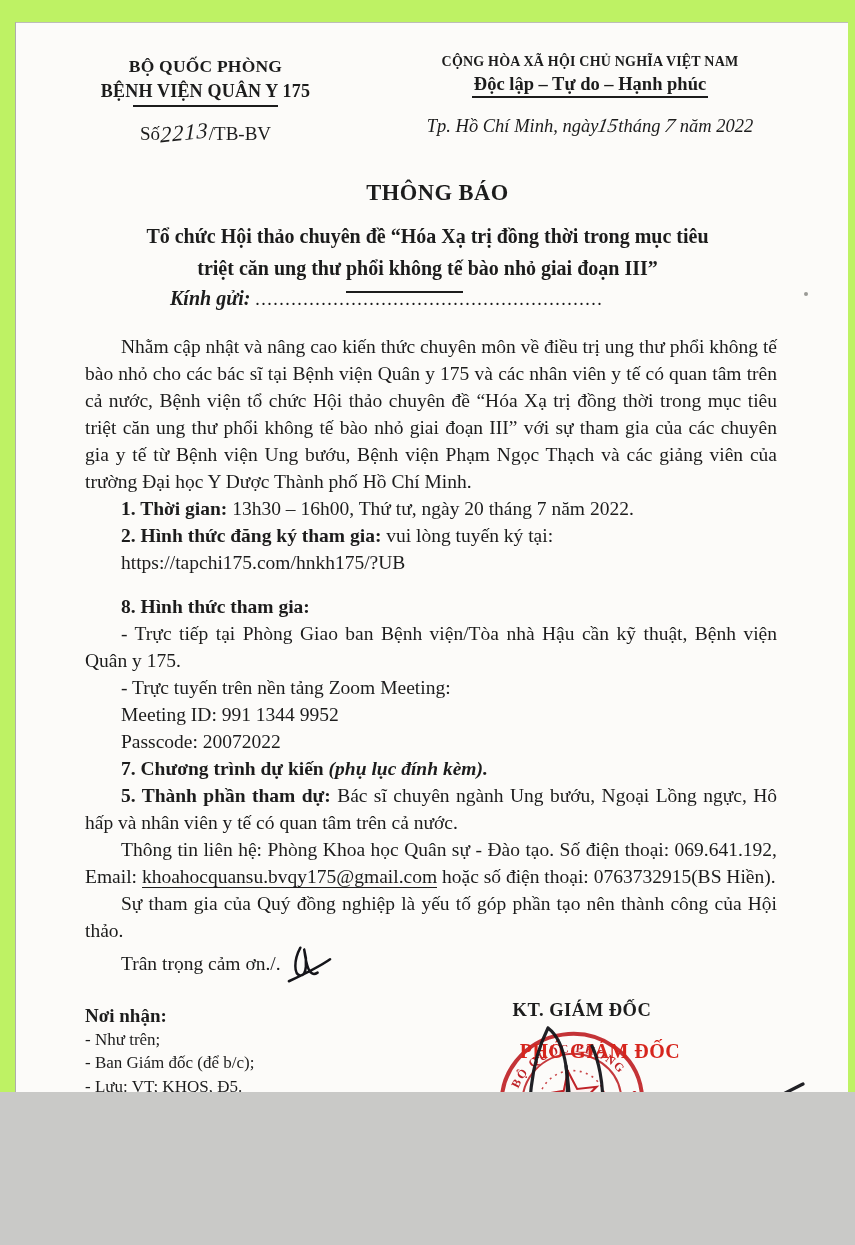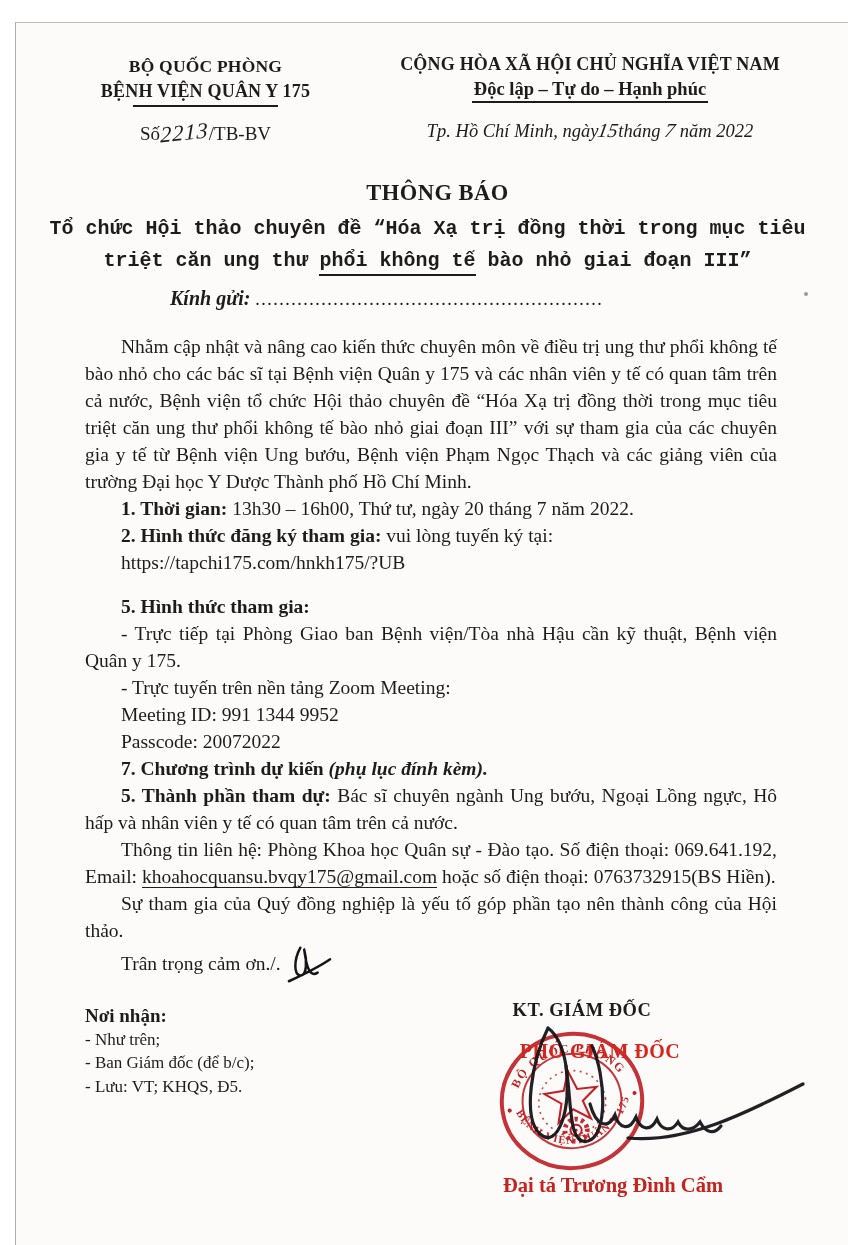--- a/index.html
+++ b/index.html
@@ -1,38 +1,38 @@
 <!DOCTYPE html>
 <html><head>
 <meta charset="utf-8">
 <style>
   html,body{margin:0;padding:0;background:#c9c9c7;}
-  .page{position:relative;width:855px;height:1245px;background:#ffffff;overflow:hidden;
+  .page{position:relative;width:855px;height:1092px;background:#bef264;overflow:hidden;
         font-family:"Liberation Serif", serif;color:#1c1c1c;}
   .paper{position:absolute;left:15px;top:22px;right:7px;bottom:0;background:#fcfbf9;
          border-left:1px solid #aeaeaa;box-shadow:inset 0 1px 0 #bdbdb9;}
   
   .hdr-left{position:absolute;left:88px;top:56px;width:235px;text-align:center;}
   .ministry{font-size:17.5px;font-weight:bold;letter-spacing:.2px;}
   .hospital{font-size:18px;font-weight:bold;margin-top:4px;letter-spacing:.2px;}
   .hrule{width:145px;height:2px;background:#1c1c1c;margin:3px auto 0;}
   .docno{margin-top:15px;font-size:19px;}
   .hdr-right{position:absolute;left:372px;top:54px;width:436px;text-align:center;}
-  .country{font-size:18px;font-weight:bold;letter-spacing:.2px;}
+  .country{font-size:14px;font-weight:bold;letter-spacing:.2px;}
   .motto{display:inline-block;font-size:18.5px;font-weight:bold;margin-top:4px;
          padding:0 2px 1px;border-bottom:2px solid #1c1c1c;}
   .dateline{margin-top:16px;font-size:18.5px;font-style:italic;}
   .hw{display:inline-block;font-style:italic;font-size:1.18em;transform:rotate(-6deg) skewX(-6deg);
       letter-spacing:1px;line-height:1;}
   .hw2{display:inline-block;font-style:italic;font-size:1.08em;transform:skewX(-10deg);}
   
   .title-block{position:absolute;left:0;top:180px;width:100%;text-align:center;}
   .doc-title{font-size:22.5px;font-weight:bold;letter-spacing:.5px;margin-left:20px;}
-  .subtitle{font-size:20px;font-weight:bold;line-height:32px;margin-top:7px;font-family:Liberation Mono, monospace;}
-  .u-thick{border-bottom:2.5px solid #1c1c1c;padding-bottom:2px;text-align:right;}
+  .subtitle{font-size:20px;font-weight:bold;line-height:32px;margin-top:14px;}
+  .u-thick{border-bottom:2.5px solid #1c1c1c;padding-bottom:12px;text-align:right;}
   .salutation{position:absolute;left:170px;top:287px;font-size:20px;}
   .salutation .lbl{font-weight:bold;font-style:italic;}
   .salutation .dots{letter-spacing:1.5px;font-size:18px;}
   
   .bodytext{position:absolute;left:85px;top:333px;width:692px;font-size:19.5px;line-height:27px;}
   .bodytext p{margin:0;}
   .ind{text-indent:36px;}
   .just{text-align:justify;}
   .mt{margin-top:17px !important;}
   b{font-weight:bold;}
@@ -80,21 +80,21 @@
     </div>
   </div>
 
   <div class="salutation"><span class="lbl">Kính gửi:</span> <span class="dots">..........................................................</span></div>
 
   <div class="bodytext">
     <p class="ind just">Nhằm cập nhật và nâng cao kiến thức chuyên môn về điều trị ung thư phổi không tế bào nhỏ cho các bác sĩ tại Bệnh viện Quân y 175 và các nhân viên y tế có quan tâm trên cả nước, Bệnh viện tổ chức Hội thảo chuyên đề “Hóa Xạ trị đồng thời trong mục tiêu triệt căn ung thư phổi không tế bào nhỏ giai đoạn III” với sự tham gia của các chuyên gia y tế từ Bệnh viện Ung bướu, Bệnh viện Phạm Ngọc Thạch và các giảng viên của trường Đại học Y Dược Thành phố Hồ Chí Minh.</p>
     <p class="ind"><b>1. Thời gian:</b> <span>13h30 – 16h00, Thứ tư, ngày 20 tháng 7 năm 2022.</span></p>
     <p class="ind"><b>2. Hình thức đăng ký tham gia:</b> <span>vui lòng tuyến ký tại:</span></p>
     <p class="ind">https://tapchi175.com/hnkh175/?UB</p>
-    <p class="ind mt"><b>5. Hình thức tham gia:</b></p>
+    <p class="ind mt"><b>8. Hình thức tham gia:</b></p>
     <p class="ind just">- Trực tiếp tại Phòng Giao ban Bệnh viện/Tòa nhà Hậu cần kỹ thuật, Bệnh viện Quân y 175.</p>
     <p class="ind">- Trực tuyến trên nền tảng Zoom Meeting:</p>
     <p class="ind">Meeting ID: 991 1344 9952</p>
     <p class="ind">Passcode: 20072022</p>
     <p class="ind"><b>7. Chương trình dự kiến</b> <span class="bi">(phụ lục đính kèm).</span></p>
     <p class="ind just"><b>5. Thành phần tham dự:</b> <span>Bác sĩ chuyên ngành Ung bướu, Ngoại Lồng ngực, Hô hấp và nhân viên y tế có quan tâm trên cả nước.</span></p>
     <p class="ind just"><span>Thông tin liên hệ: Phòng Khoa học Quân sự - Đào tạo. Số điện thoại: 069.641.192, Email: </span><span class="email">khoahocquansu.bvqy175@gmail.com</span><span> hoặc số điện thoại: 0763732915(BS Hiền).</span></p>
     <p class="ind just">Sự tham gia của Quý đồng nghiệp là yếu tố góp phần tạo nên thành công của Hội thảo.</p>
     <p class="ind"><span>Trân trọng cảm ơn./.</span><svg class="paraph" width="46" height="40" viewBox="0 0 48 40">
           <path d="M15 3 C8 16 8 31 15 32 C22 33 22 15 19 5 M19 5 C21 20 24 35 33 29 M3 38 C18 31 36 22 46 15" fill="none" stroke="#15151a" stroke-width="2.6" stroke-linecap="round"></path>

